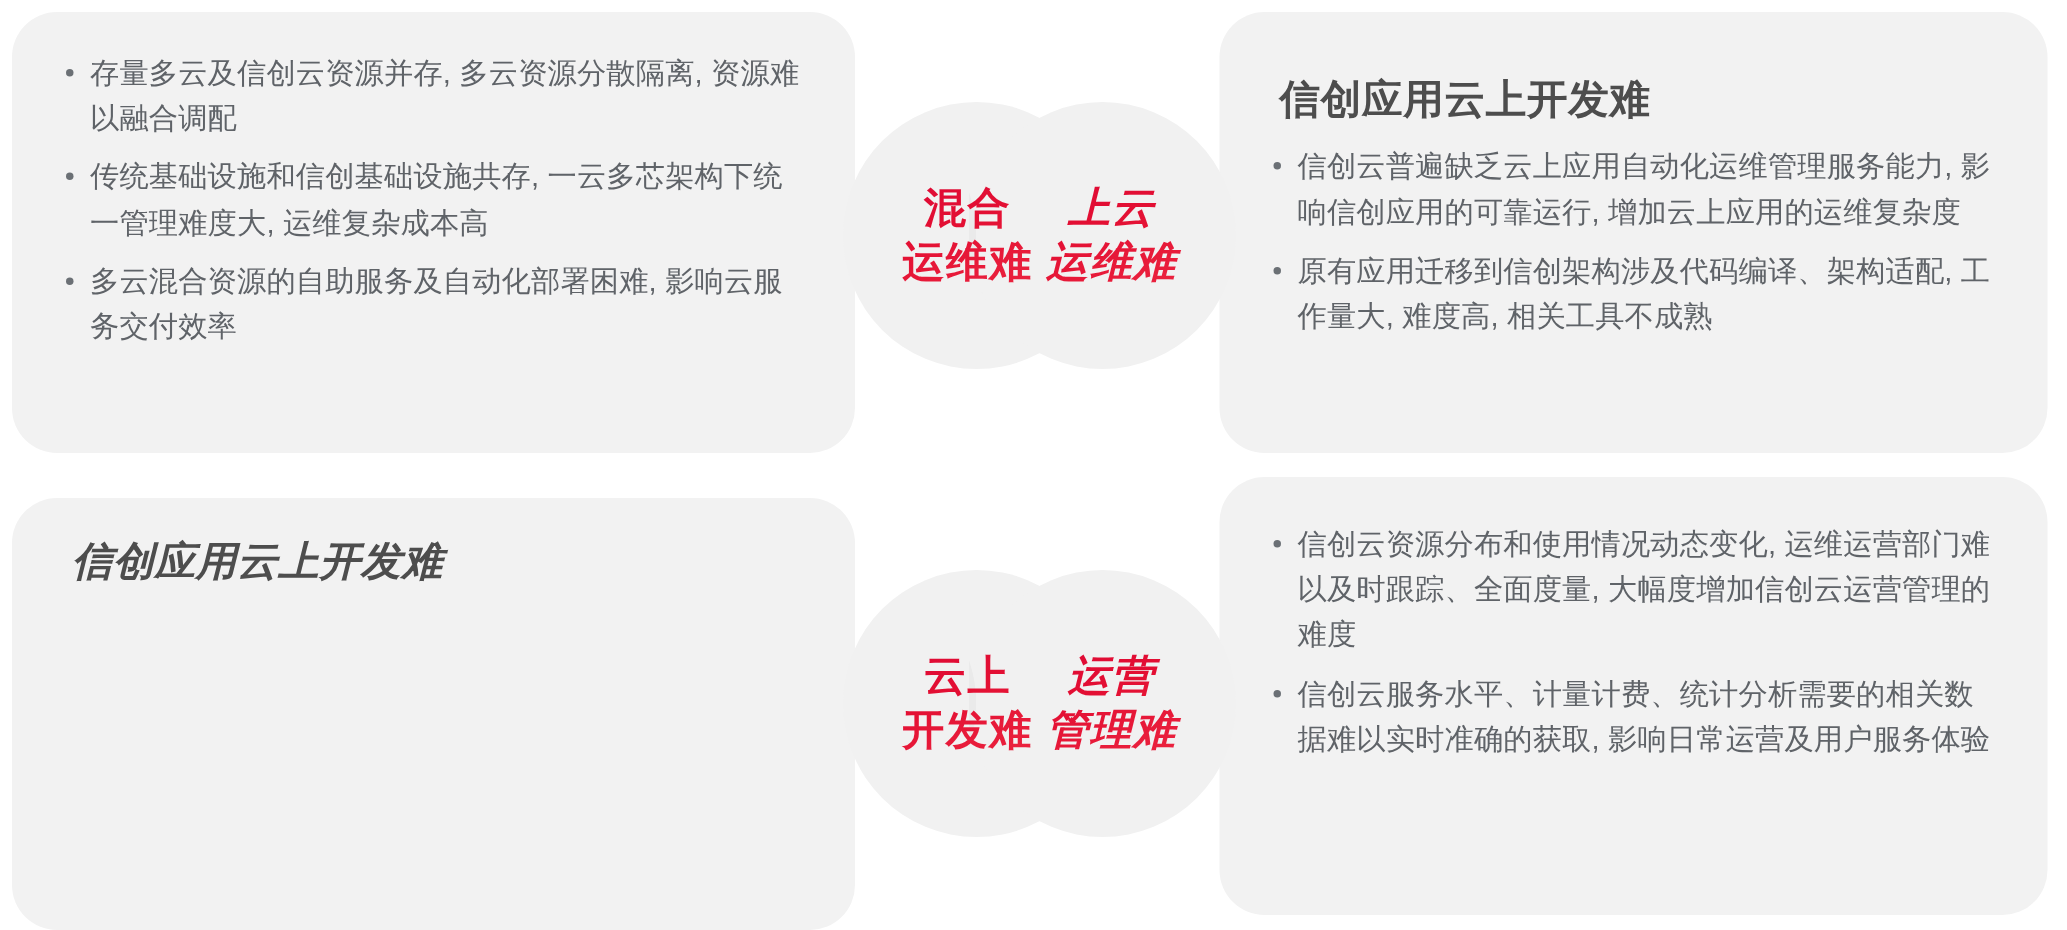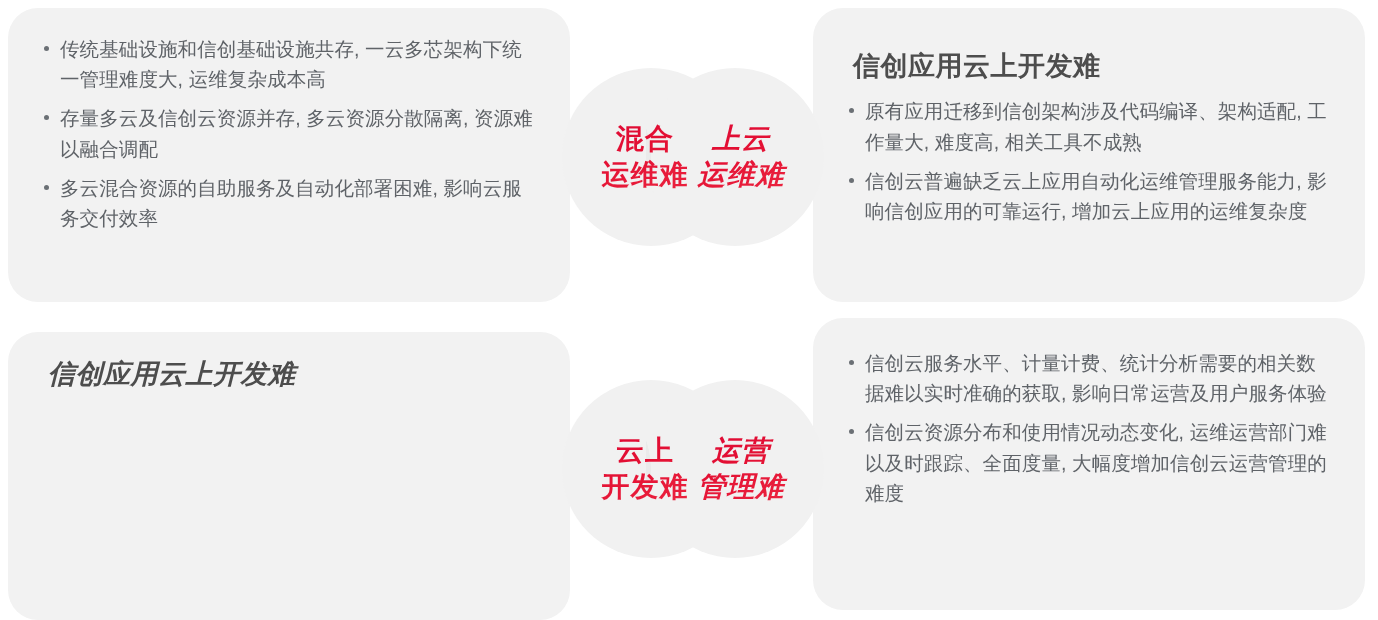--- a/index.html
+++ b/index.html
@@ -120,62 +120,62 @@
   .venn-label.left  { left: -6px;  }
   .venn-label.right { left: 90px; font-style: italic;  }
 </style>
 </head>
 <body>
 
 <div class="card card-tl">
   <div class="bullets">
     <div class="bullet-row">
       <span class="bullet-dot"></span>
+      <span class="bullet-text">存量多云及信创云资源并存, 多云资源分散隔离, 资源难以融合调配</span>
+    </div>
+    <div class="bullet-row">
+      <span class="bullet-dot"></span>
       <span class="bullet-text">传统基础设施和信创基础设施共存, 一云多芯架构下统一管理难度大, 运维复杂成本高</span>
-    </div>
-    <div class="bullet-row">
-      <span class="bullet-dot"></span>
-      <span class="bullet-text">存量多云及信创云资源并存, 多云资源分散隔离, 资源难以融合调配</span>
     </div>
     <div class="bullet-row">
       <span class="bullet-dot"></span>
       <span class="bullet-text">多云混合资源的自助服务及自动化部署困难, 影响云服务交付效率</span>
     </div>
   </div>
 </div>
 
 <div class="card card-tr">
   <div class="card-title">信创应用云上开发难</div>
   <div class="bullets">
     <div class="bullet-row">
       <span class="bullet-dot"></span>
+      <span class="bullet-text">信创云普遍缺乏云上应用自动化运维管理服务能力, 影响信创应用的可靠运行, 增加云上应用的运维复杂度</span>
+    </div>
+    <div class="bullet-row">
+      <span class="bullet-dot"></span>
       <span class="bullet-text">原有应用迁移到信创架构涉及代码编译、架构适配, 工作量大, 难度高, 相关工具不成熟</span>
-    </div>
-    <div class="bullet-row">
-      <span class="bullet-dot"></span>
-      <span class="bullet-text">信创云普遍缺乏云上应用自动化运维管理服务能力, 影响信创应用的可靠运行, 增加云上应用的运维复杂度</span>
     </div>
   </div>
 </div>
 
 <div class="card card-bl">
   <div class="card-title">信创应用云上开发难</div>
   <div class="bullets">
   </div>
 </div>
 
 <div class="card card-br">
   <div class="bullets">
     <div class="bullet-row">
       <span class="bullet-dot"></span>
+      <span class="bullet-text">信创云资源分布和使用情况动态变化, 运维运营部门难以及时跟踪、全面度量, 大幅度增加信创云运营管理的难度</span>
+    </div>
+    <div class="bullet-row">
+      <span class="bullet-dot"></span>
       <span class="bullet-text">信创云服务水平、计量计费、统计分析需要的相关数据难以实时准确的获取, 影响日常运营及用户服务体验</span>
-    </div>
-    <div class="bullet-row">
-      <span class="bullet-dot"></span>
-      <span class="bullet-text">信创云资源分布和使用情况动态变化, 运维运营部门难以及时跟踪、全面度量, 大幅度增加信创云运营管理的难度</span>
     </div>
   </div>
 </div>
 
 <div class="venn venn-top">
   <div class="venn-circle left"></div>
   <div class="venn-circle right"></div>
   <div class="venn-lens"></div>
   <div class="venn-label left">
     <span>混合</span>

